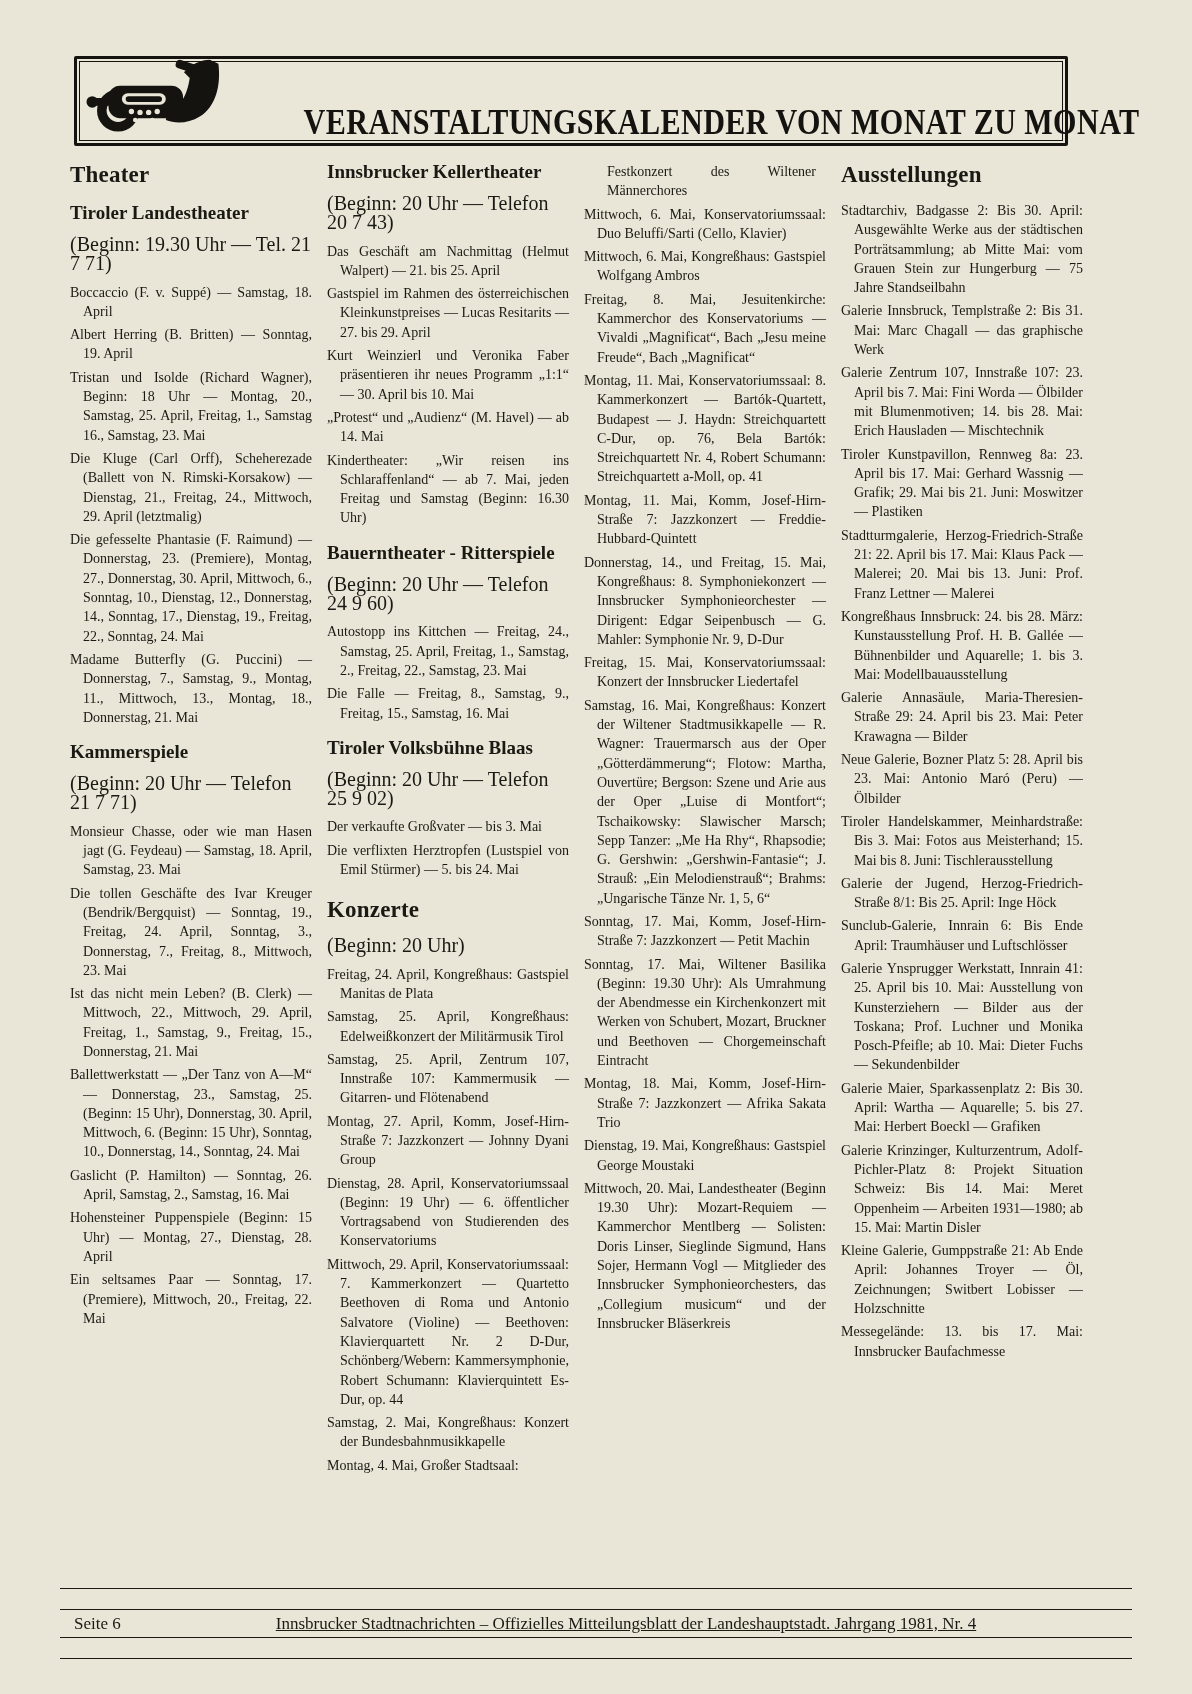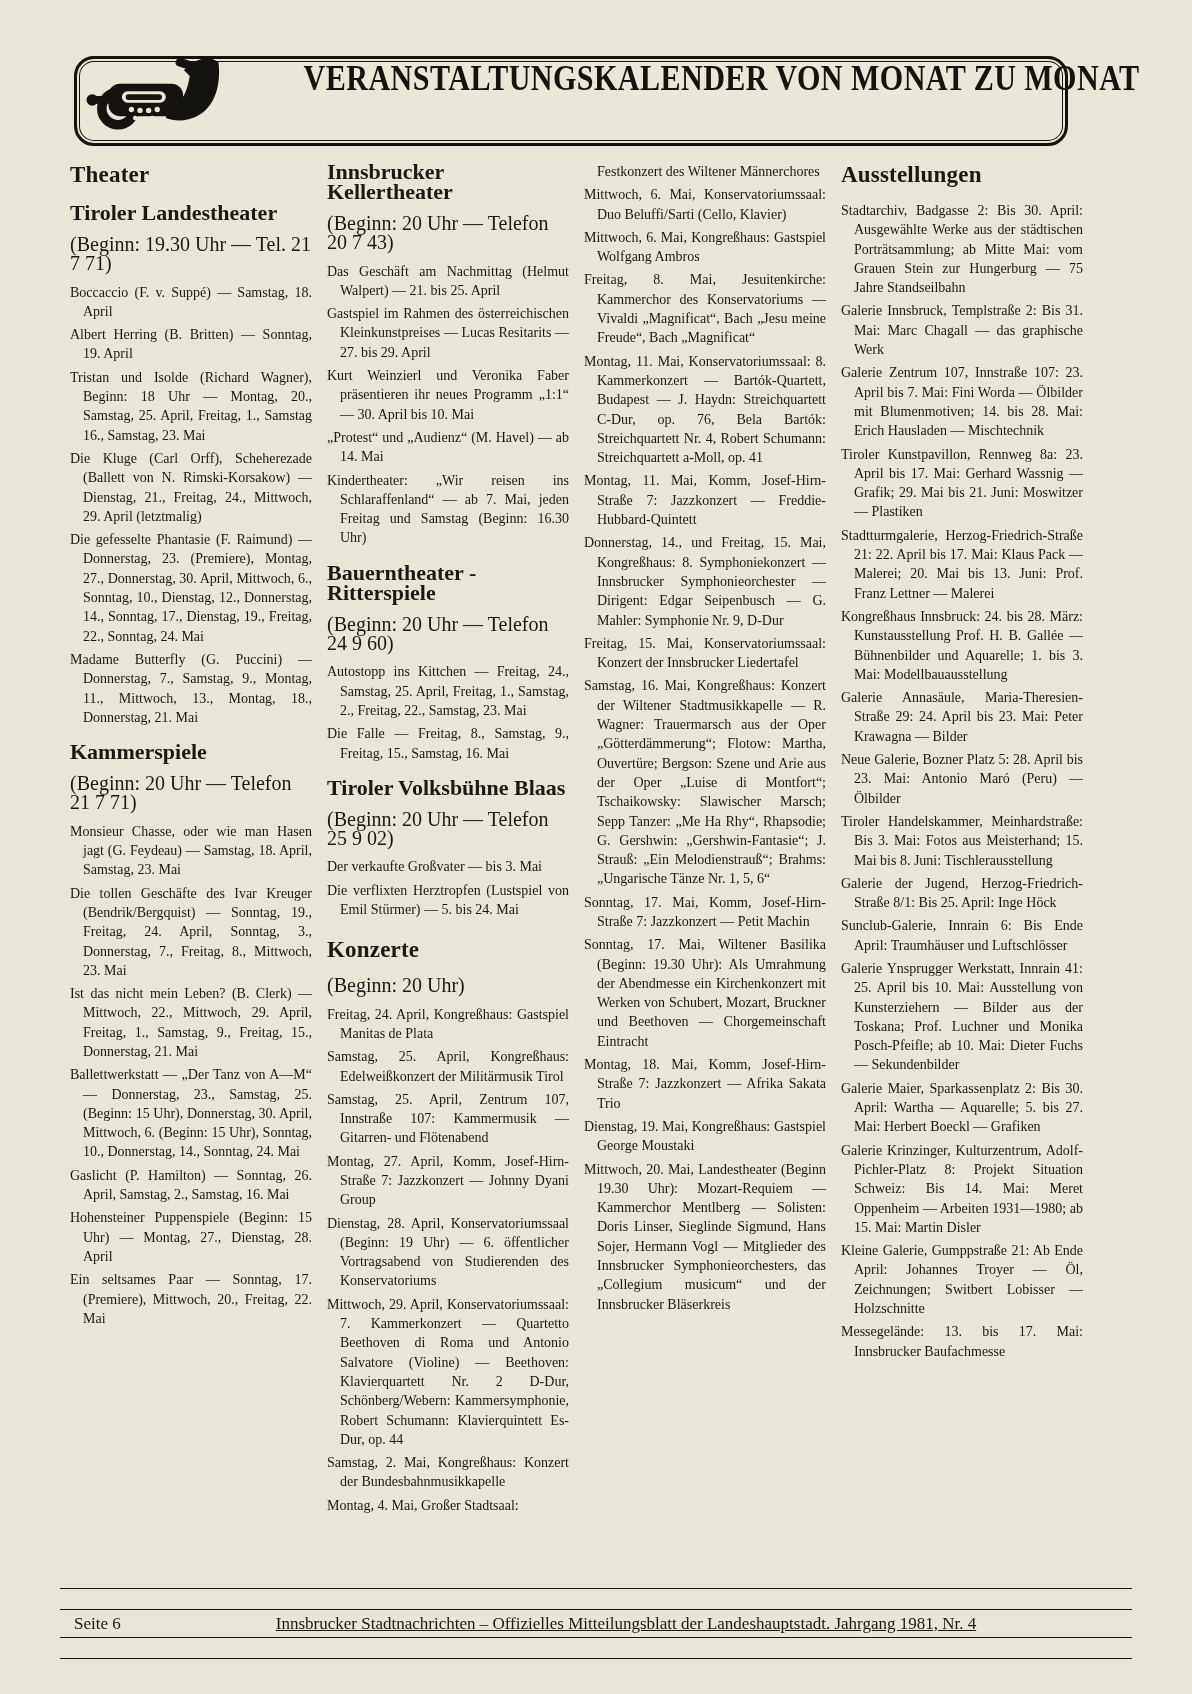--- a/index.html
+++ b/index.html
@@ -6,47 +6,47 @@
   body{
     width:1192px;height:1694px;position:relative;
     background:#e9e6d7;
     font-family:"Liberation Serif", serif;
     color:#1b1914;
     overflow:hidden;
   }
   
   .banner{
     position:absolute;left:74px;top:56px;width:988px;height:84px;
-    border:3px solid #15130f;border-radius:20px;
+    border:3px solid #15130f;border-radius:2px;
     box-shadow:inset 0 0 0 2px #e9e6d7, inset 0 0 0 3px #15130f;
-    display:flex;align-items:flex-start;
+    display:flex;align-items:flex-end;
     background:#eae7d9;
   }
   .banner .logo{
     flex:0 0 158px;height:86px;margin-left:6px;margin-top:-4px;
   }
   .banner .title{
     flex:1;text-align:center;
     font-weight:bold;font-size:35px;letter-spacing:.5px;
     transform:scaleX(.86);transform-origin:46% 50%;
     white-space:nowrap;color:#15130f;
   }
   
   .columns{
     position:absolute;left:70px;top:162px;width:1013px;height:1428px;
     display:flex;gap:15px;overflow:hidden;
   }
   .col{flex:1 1 0;min-width:0;font-size:14px;line-height:19.3px;}
   .col > :first-child{margin-top:0 !important;}
   .b-h1{font-size:23px;font-weight:bold;line-height:26px;margin:0 0 13px;letter-spacing:.2px;}
   .b-h1:not(:first-child){margin-top:18px;}
-  .b-h2{font-size:22px;font-weight:bold;line-height:20px;margin:15px 0 8px;}
+  .b-h2{font-size:19px;font-weight:bold;line-height:20px;margin:15px 0 8px;}
   .b-meta{margin:12px 0 9px;font-size:20px;}
   .b-entry{margin:0 0 4px;text-align:justify;text-indent:-13px;padding-left:13px;}
-  .b-cont{margin:0 0 4px;text-align:justify;padding-left:13px;}
+  .b-cont{margin:0 10px 4px;text-align:justify;padding-left:13px;}
   
   .footer{
     position:absolute;left:60px;top:1588px;width:1072px;
   }
   .footer .rule-wrap{
     border-top:1.6px solid #1b1914;border-bottom:1.6px solid #1b1914;padding:20px 0;
   }
   .footer .inner{
     border-top:1.6px solid #1b1914;border-bottom:1.6px solid #1b1914;
     position:relative;height:27px;display:flex;align-items:center;

